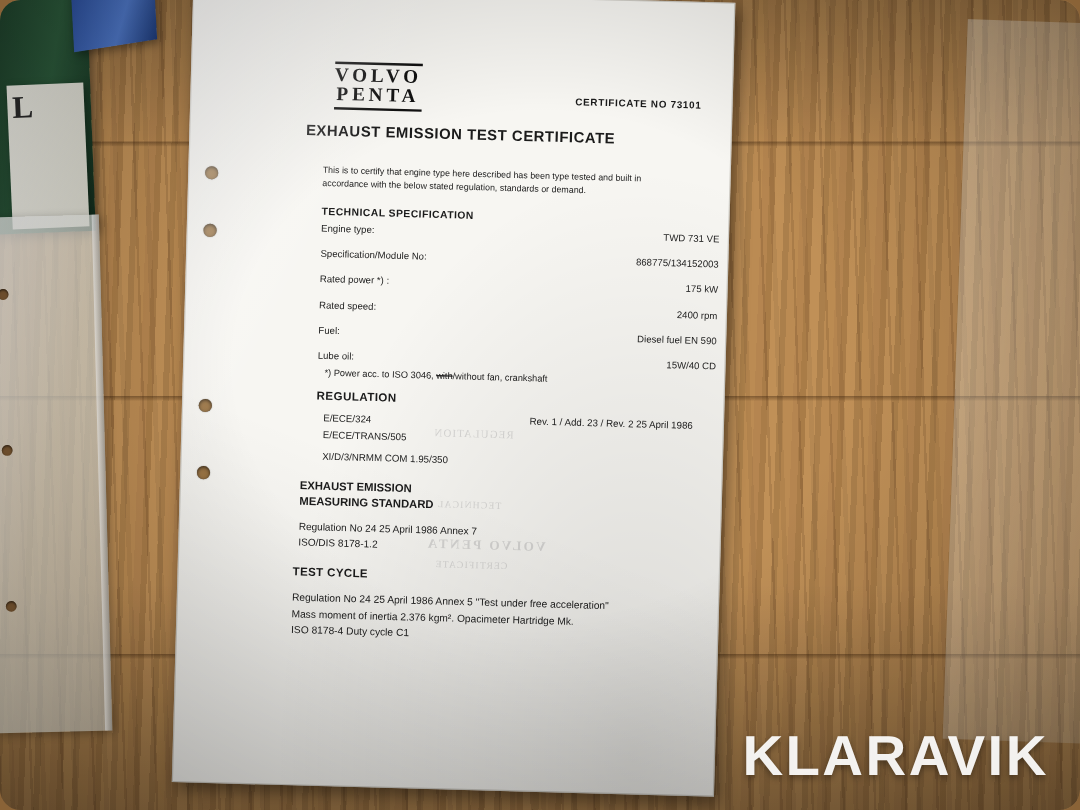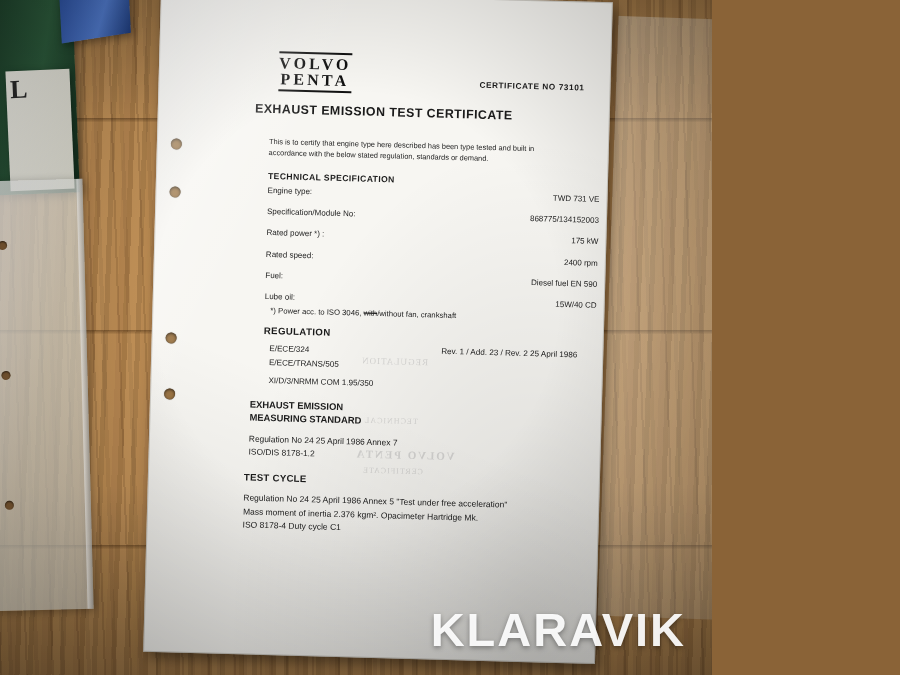--- a/index.html
+++ b/index.html
@@ -7,23 +7,24 @@
     padding: 0;
     width: 900px;
     height: 675px;
     overflow: hidden;
     background: #8a6337;
     font-family: "Liberation Sans", sans-serif;
   }
 
   #scene {
     position: relative;
-    width: 712px;
+    width: 900px;
     height: 675px;
     overflow: hidden;
+    border-radius: 17px;
   }
 
   
   .wood {
     position: absolute;
     inset: 0;
     background:
       linear-gradient(180deg, rgba(0,0,0,0.18) 0%, rgba(0,0,0,0) 18%, rgba(0,0,0,0) 72%, rgba(0,0,0,0.25) 100%),
       repeating-linear-gradient(92deg,
         #b58650 0px, #b58650 6px,

